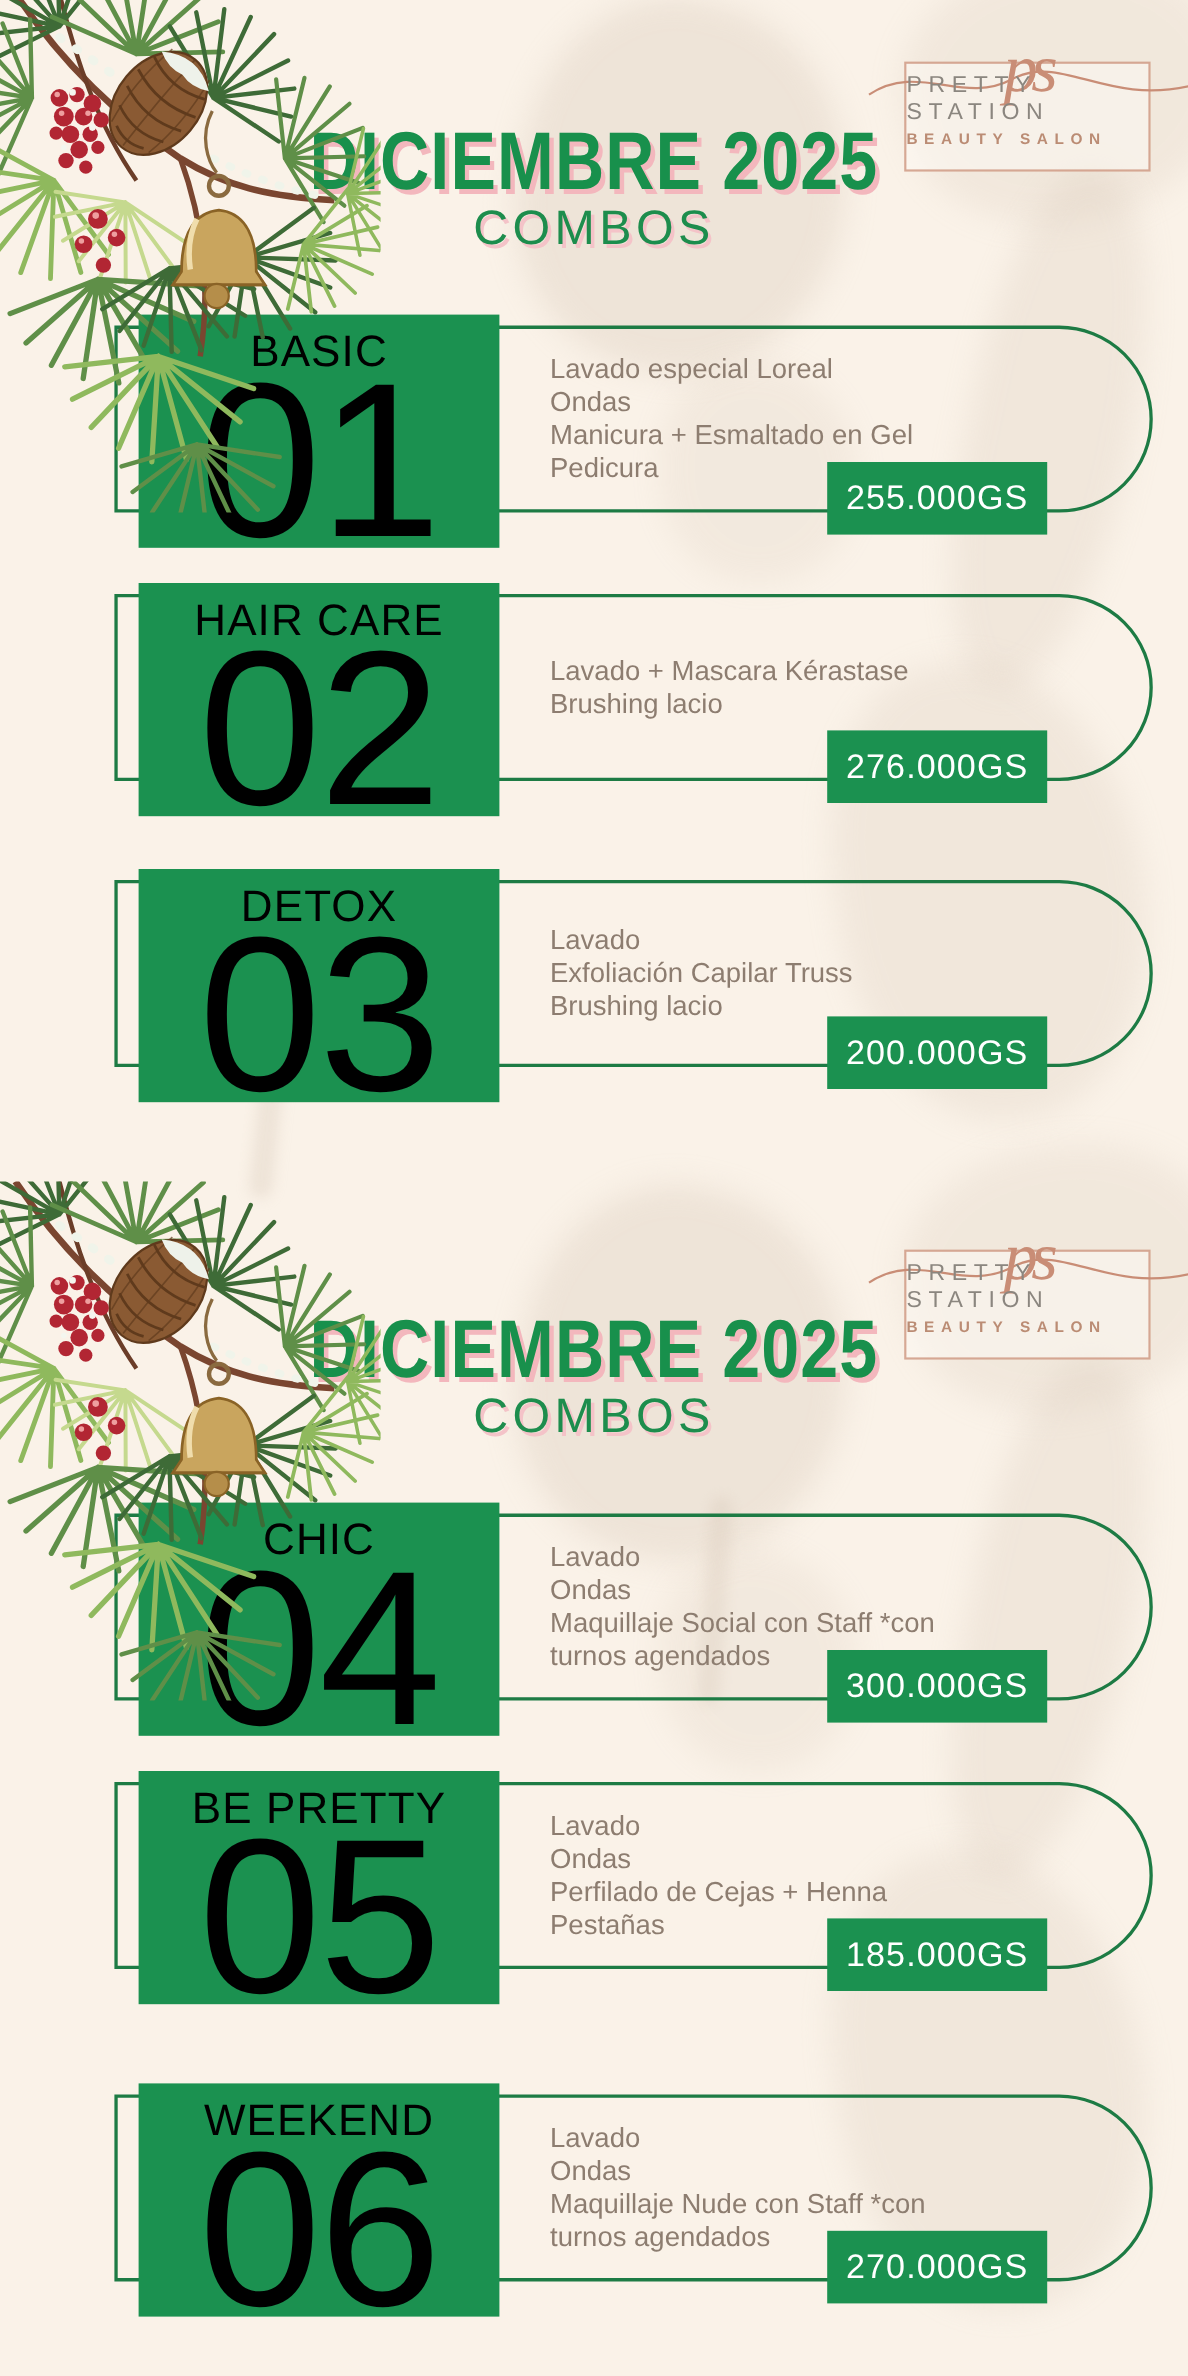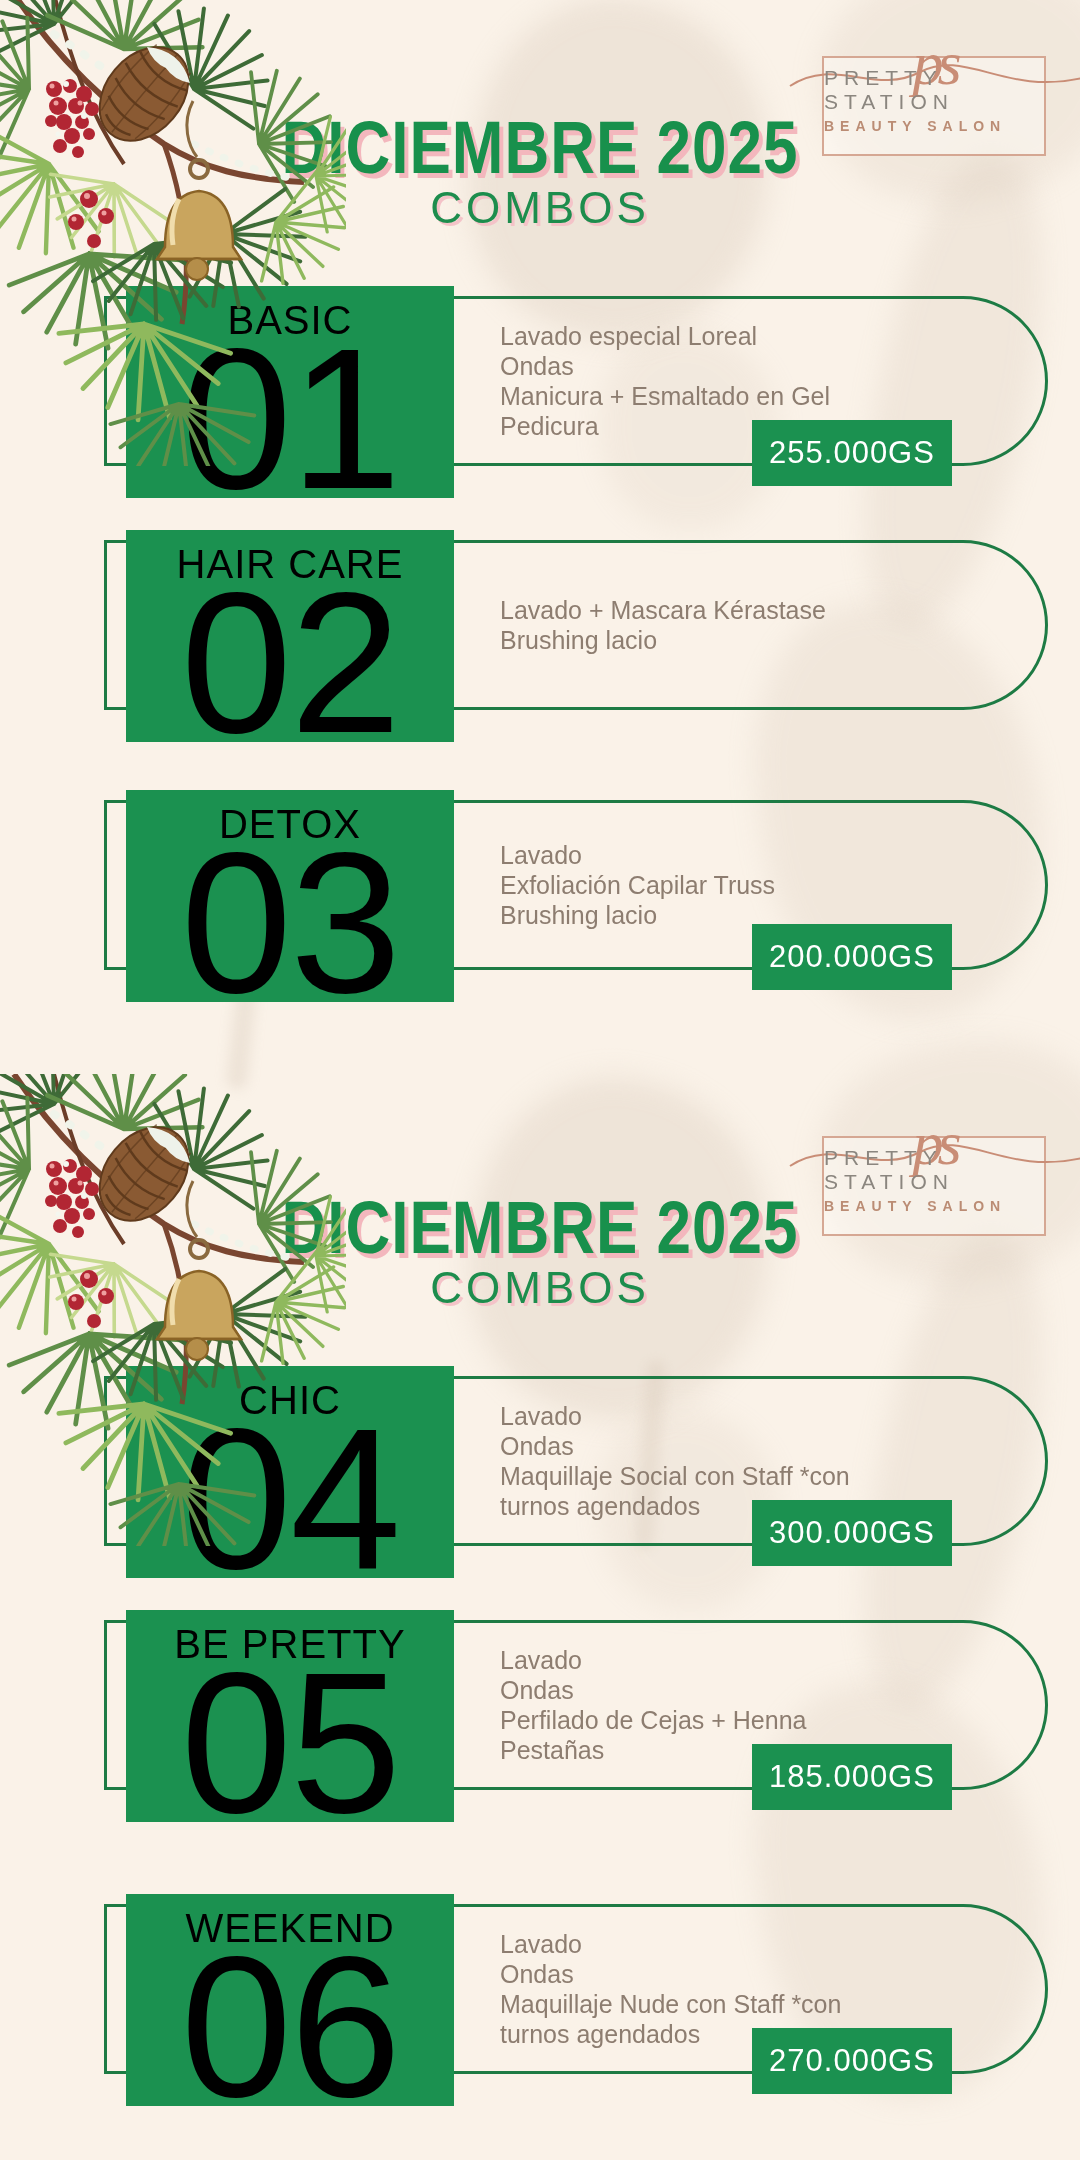--- a/index.html
+++ b/index.html
@@ -202,20 +202,21 @@
     <div class="card" style="top:540px">
       <div class="pill"></div>
       <div class="block">
         <div class="combo-label">HAIR CARE</div>
         <div class="combo-number">02</div>
       </div>
       <div class="services">
         <div>Lavado + Mascara Kérastase</div>
         <div>Brushing lacio</div>
       </div>
+      <div class="price">276.000GS</div>
     </div>
 
     <div class="card" style="top:800px">
       <div class="pill"></div>
       <div class="block">
         <div class="combo-label">DETOX</div>
         <div class="combo-number">03</div>
       </div>
       <div class="services">
         <div>Lavado</div>

